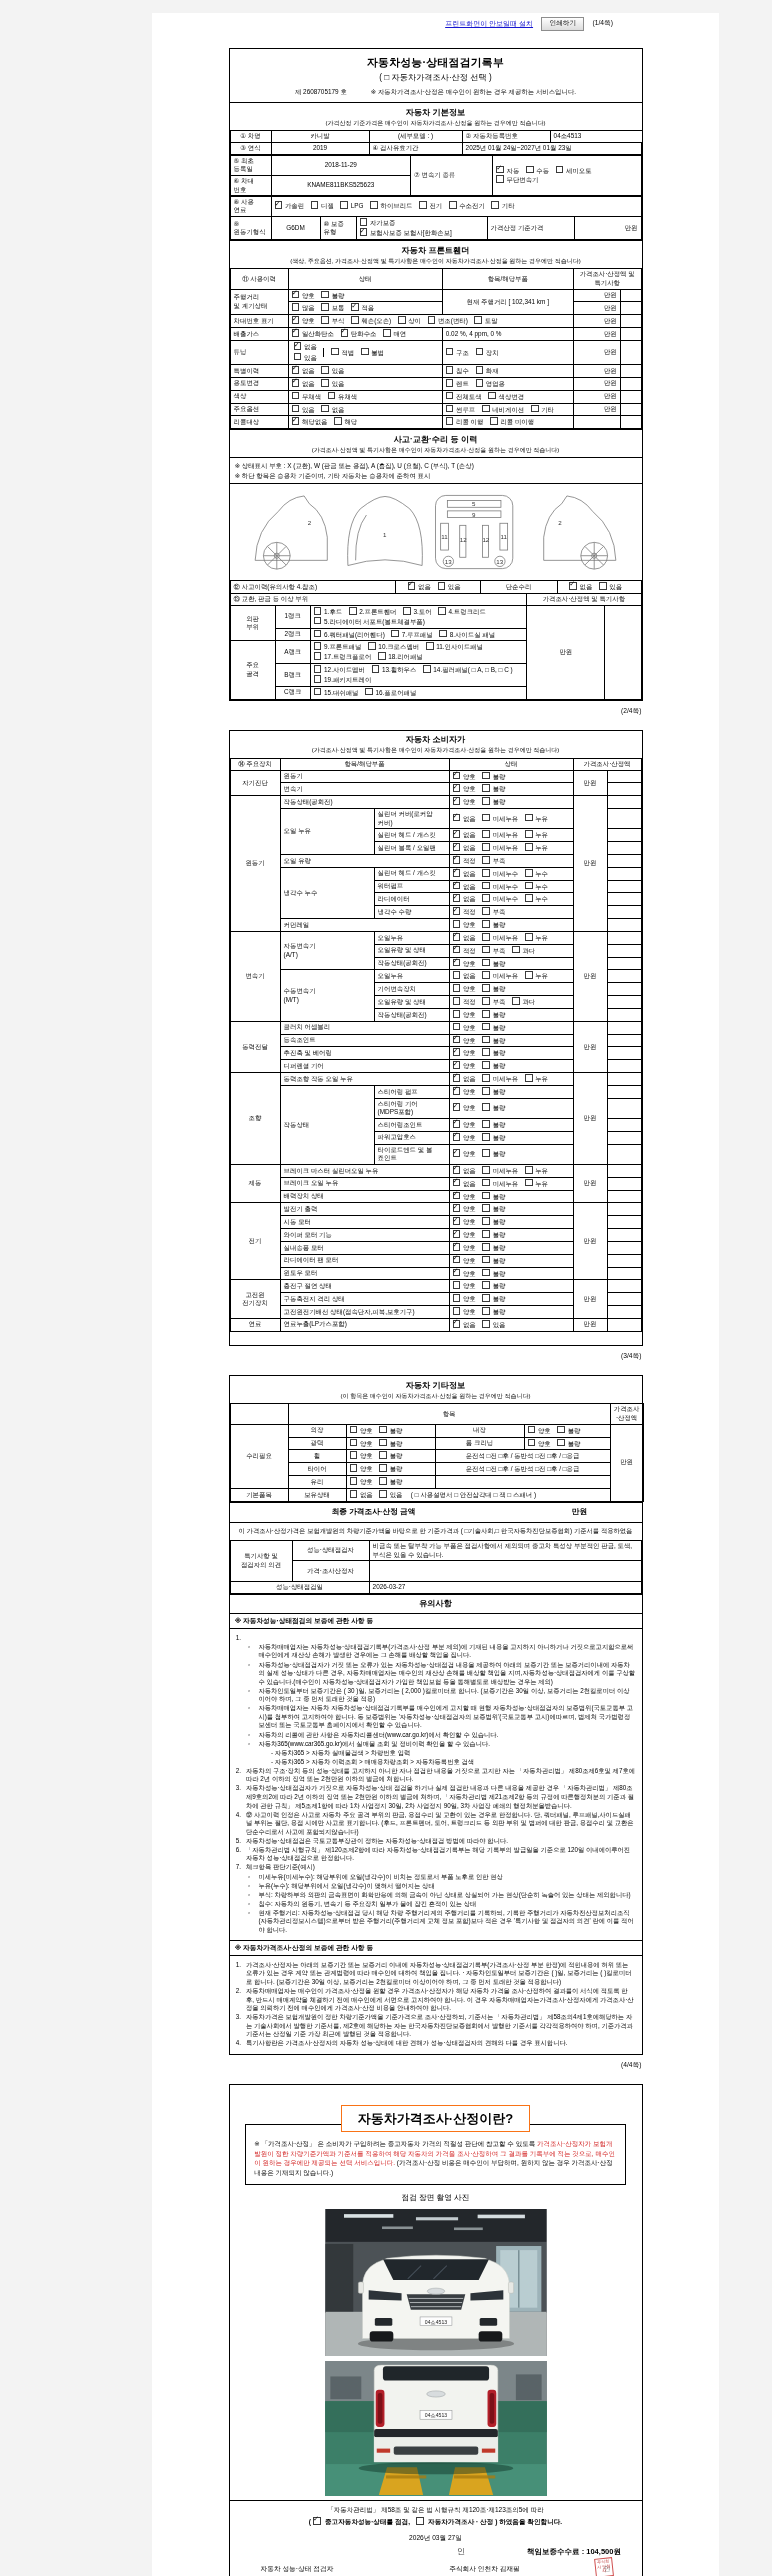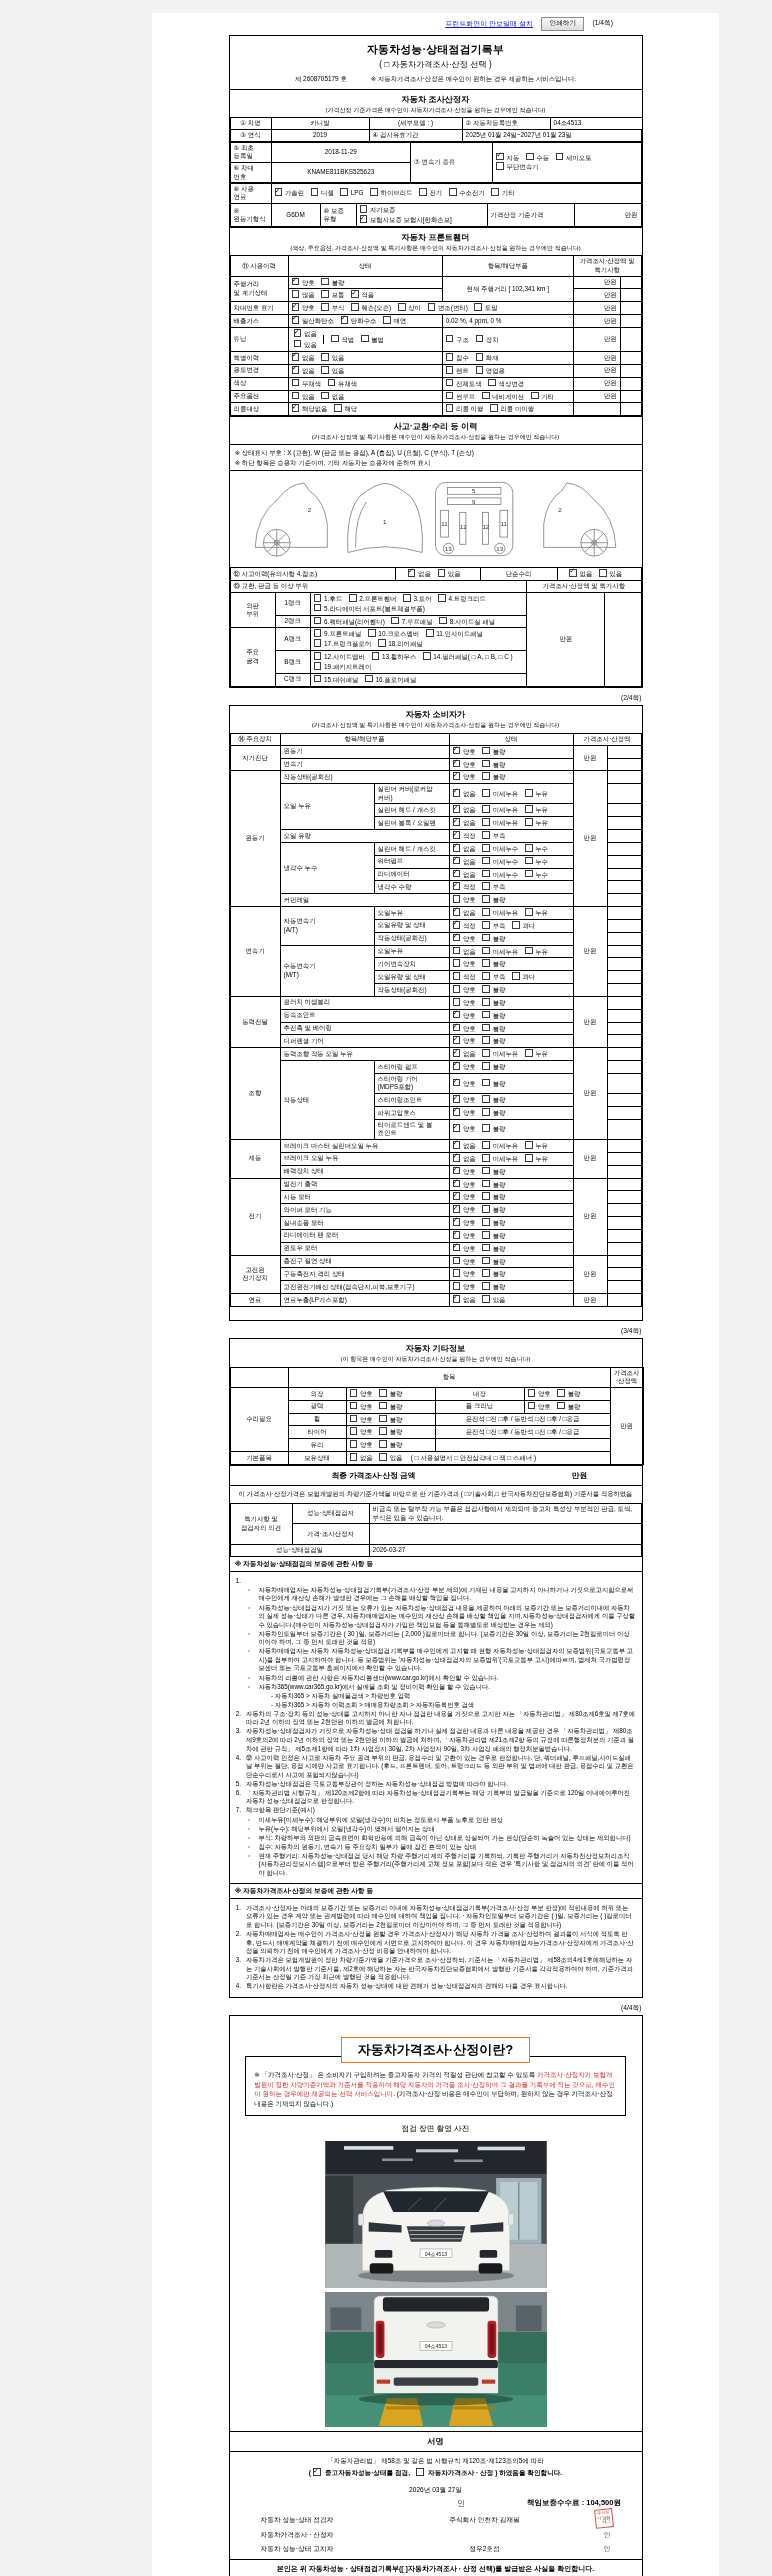--- a/index.html
+++ b/index.html
@@ -5,21 +5,21 @@
   html,body{margin:0;padding:0;background:#e9e9e9;font-family:"Liberation Sans","DejaVu Sans",sans-serif;color:#000;}
   .canvas{position:relative;width:773px;height:2576px;background:#f3f3f3;overflow:hidden;}
   .page{position:absolute;left:152px;top:13.4px;width:567px;min-height:2514px;background:#ffffff;}
   
   .topbar{display:flex;justify-content:flex-end;align-items:center;gap:8.2px;padding:3.6px 106px 2.6px 0;font-size:7px;}
   .print-link{color:#1515d0;text-decoration:underline;cursor:pointer;}
   .print-btn{border:0.5px solid #8d8d8d;background:linear-gradient(#fefefe,#dcdcdc);padding:1.5px 7.2px;font-size:6.7px;cursor:pointer;}
   .pagemark{font-size:6.7px;}
   .markrow{width:412px;margin:6.2px auto 2.1px;text-align:right;font-size:6.7px;}
   
-  .formbox{width:412px;margin:1px auto 0;border:1px solid #000;background:#fff;}
+  .formbox{width:412px;margin:14px auto 0;border:1px solid #000;background:#fff;}
   .doc-title{text-align:center;font-size:10.8px;font-weight:bold;padding:7.2px 0 1px;letter-spacing:0.3px;}
   .doc-sub{text-align:center;font-size:8.2px;font-weight:normal;padding:1px 0 3.1px;}
   .doc-no-line{display:flex;justify-content:center;gap:24px;font-size:6.4px;padding:2.1px 0 5.2px;}
   .sec-head{border-top:1.5px solid #000;text-align:center;font-weight:bold;font-size:8.2px;padding:3.6px 0 0.5px;}
   .sec-sub{text-align:center;font-size:6px;padding:0.5px 0 2.6px;}
   table.f{width:100%;border-collapse:collapse;table-layout:fixed;font-size:6.4px;border-top:1px solid #000;}
   table.f + table.f{border-top:none;margin-top:-0.5px;}
   .f td{border:0.5px solid #000;padding:1px 3.1px;vertical-align:middle;word-break:keep-all;line-height:1.35;}
   .f td.c{text-align:center;} .f td.r{text-align:right;} .f td.pre{white-space:pre-line;}
   tr.gt td{border-top:1px solid #000;}
@@ -82,21 +82,21 @@
   </div>
 
   <div class="formbox">
     <div class="doc-title">자동차성능·상태점검기록부</div>
     <div class="doc-sub">( □ 자동차가격조사·산정 선택 )</div>
     <div class="doc-no-line">
       <span>제 2608705179 호</span>
       <span>※ 자동차가격조사·산정은 매수인이 원하는 경우 제공하는 서비스입니다.</span>
     </div>
 
-    <div class="sec-head">자동차 조사산정자</div>
+    <div class="sec-head">자동차 기본정보</div>
     <div class="sec-sub">(가격산정 기준가격은 매수인이 자동차가격조사·산정을 원하는 경우에만 적습니다)</div>
     <table class="f">
           <colgroup>
             <col style="width: 41px;">
             <col style="width: 98px;">
             <col style="width: 93px;">
             <col style="width: 88px;">
             <col style="width: 92px;">
           </colgroup>
           <tbody>
@@ -733,20 +733,21 @@
             <col>
           </colgroup>
       <tbody>
             <tr>
         <td class="c">성능·상태점검일</td>
         <td>2026-03-27</td>
       </tr>
     </tbody>
         </table>
 
+    <div class="notice-title">유의사항</div>
     <div class="notes-head" style="border-top:none">※ 자동차성능·상태점검의 보증에 관한 사항 등</div>
     <div class="notes-body">
           <div class="note-line">
             <span class="nm">1.</span>
             <span class="nt"></span>
           </div>
           <div class="note-line i1">
             <span class="nm">◦</span>
             <span class="nt">자동차매매업자는 자동차성능·상태점검기록부(가격조사·산정 부분 제외)에 기재된 내용을 고지하지 아니하거나 거짓으로고지함으로써 매수인에게 재산상 손해가 발생한 경우에는 그 손해를 배상할 책임을 집니다.</span>
           </div>
@@ -913,21 +914,20 @@
       <rect x="184" y="96" width="62" height="17" fill="#fdfdfd" stroke="#8b8f92"></rect>
       <text x="215" y="109" font-size="10" text-anchor="middle" fill="#1c1c1c">04소4513</text>
       <rect x="95" y="132" width="240" height="16" rx="4" fill="#24272b"></rect>
       <rect x="95" y="148" width="240" height="48" fill="#eceeea"></rect>
       <rect x="133" y="166" width="164" height="16" rx="4" fill="#3a3f42"></rect>
       <rect x="100" y="170" width="26" height="8" fill="#c0392b"></rect>
       <rect x="304" y="170" width="26" height="8" fill="#c0392b"></rect>
     </svg>
 
     <div class="signbox">
-      <div class="sign-title">서명</div>
       <div class="sign-law">「자동차관리법」 제58조 및 같은 법 시행규칙 제120조·제123조의5에 따라</div>
       <div class="sign-check">
         <span>(</span>
         <span class="cb on"></span>
         <span>중고자동차성능·상태를 점검,</span>
         <span class="cb" style="margin-left:4.1px"></span>
         <span>자동차가격조사 · 산정</span>
         <span>) 하였음을 확인합니다.</span>
       </div>
       <div class="sign-date">2026년 03월 27일</div>

